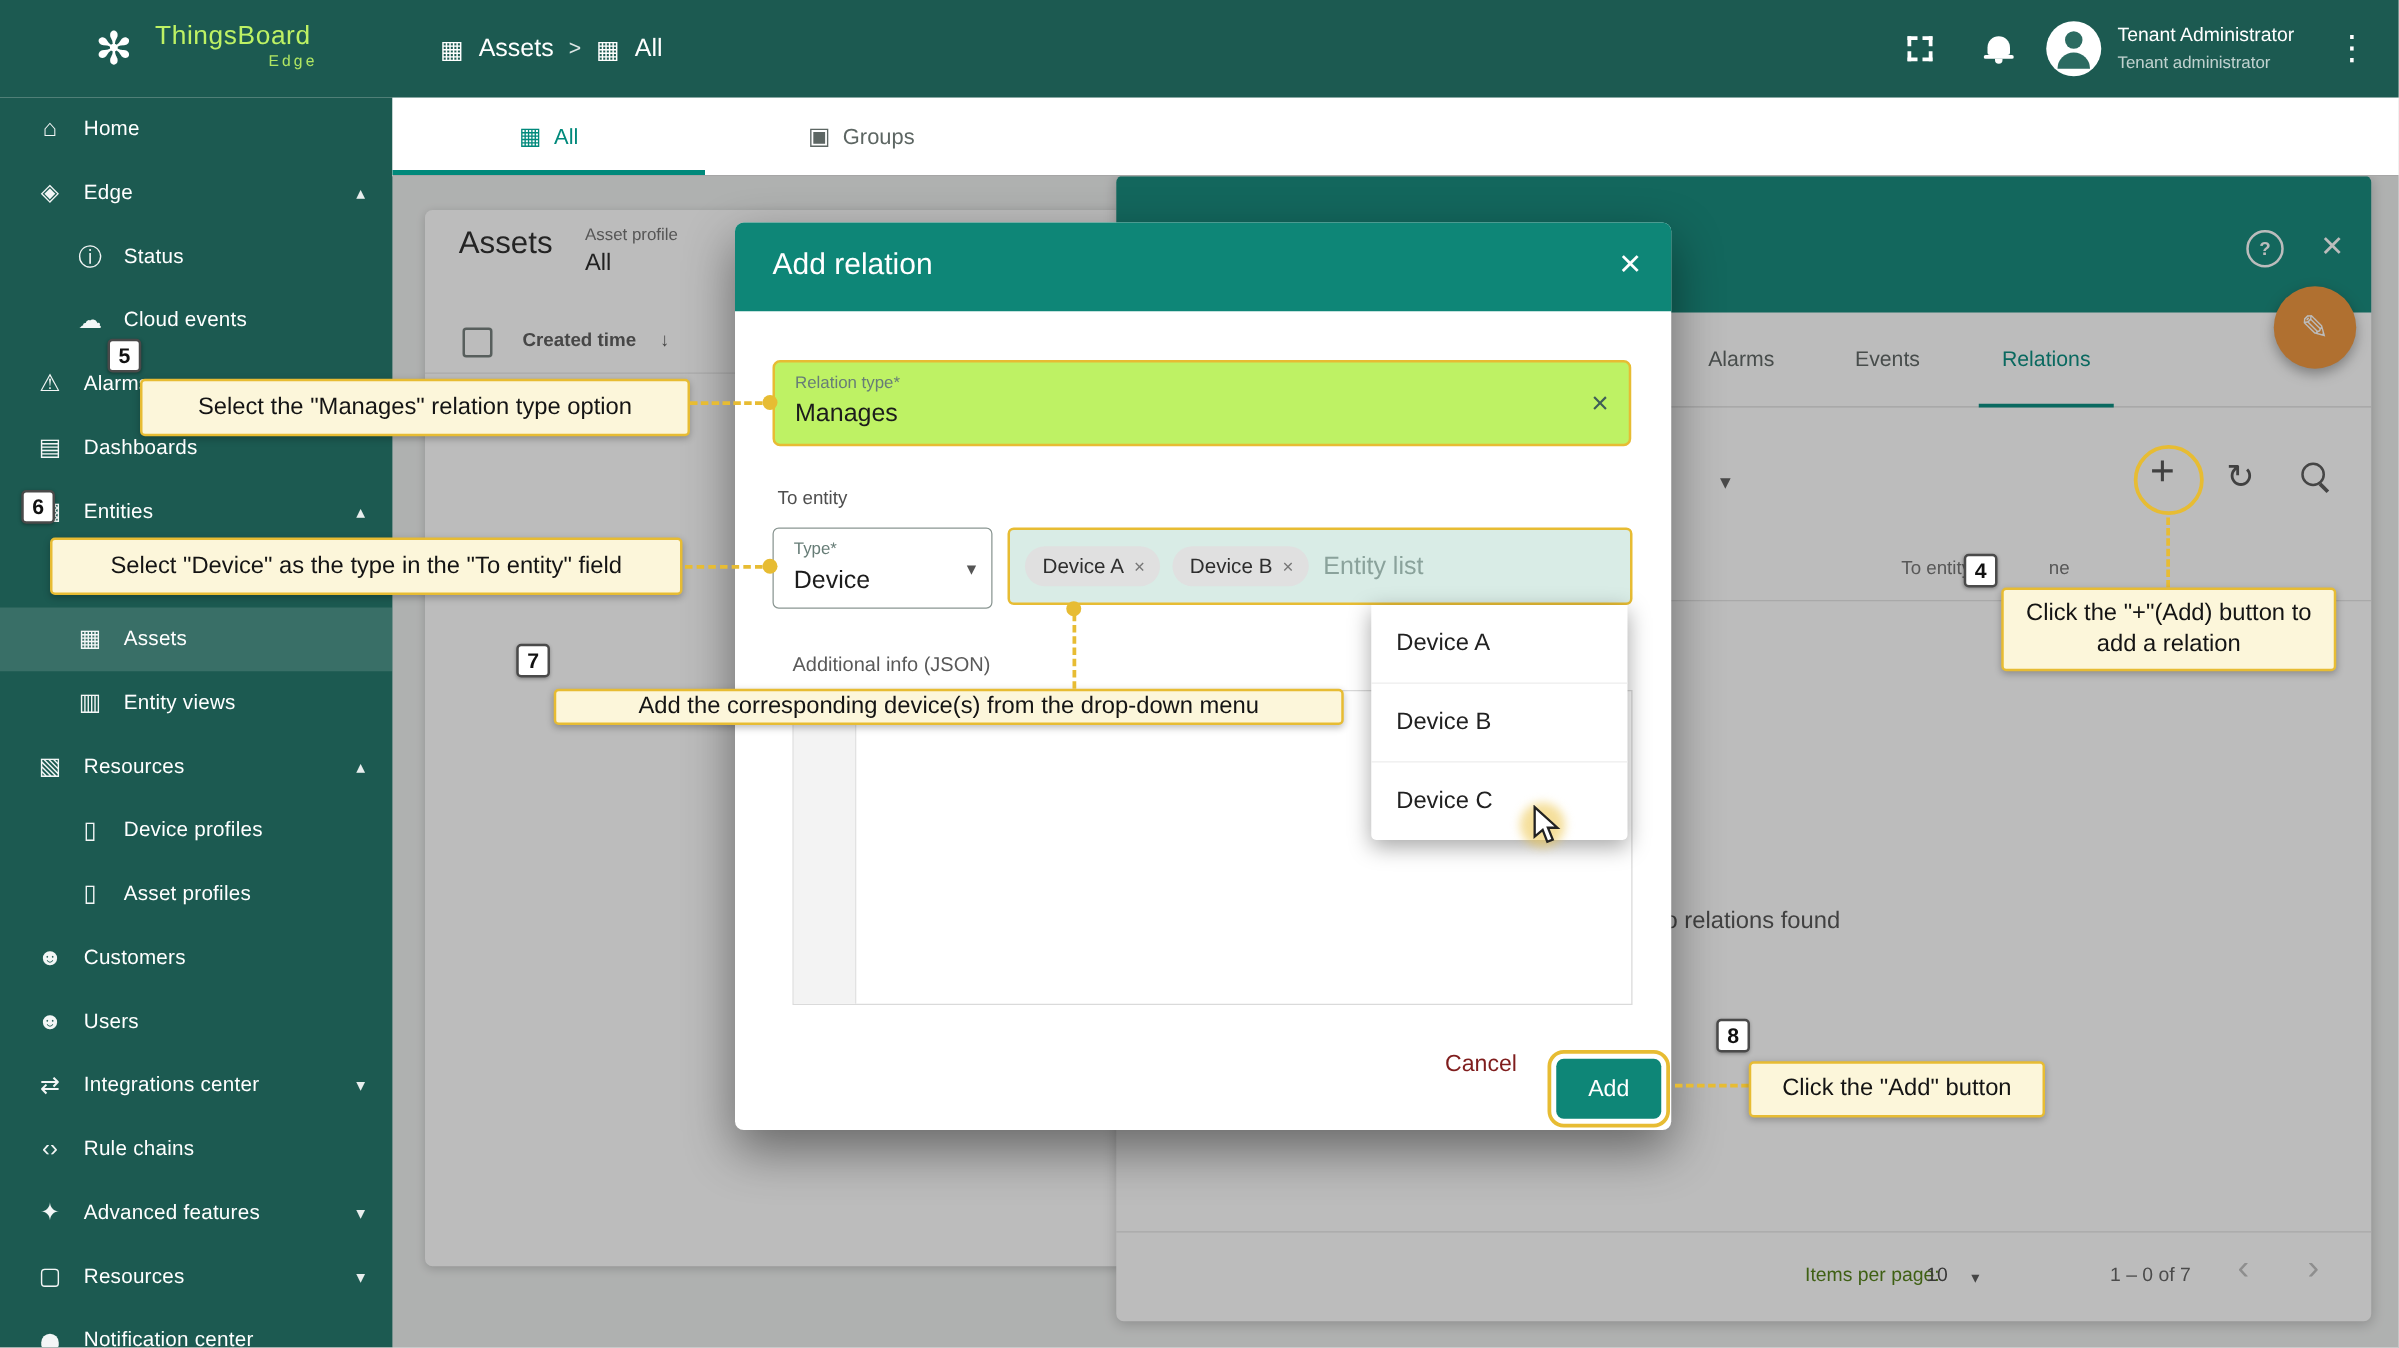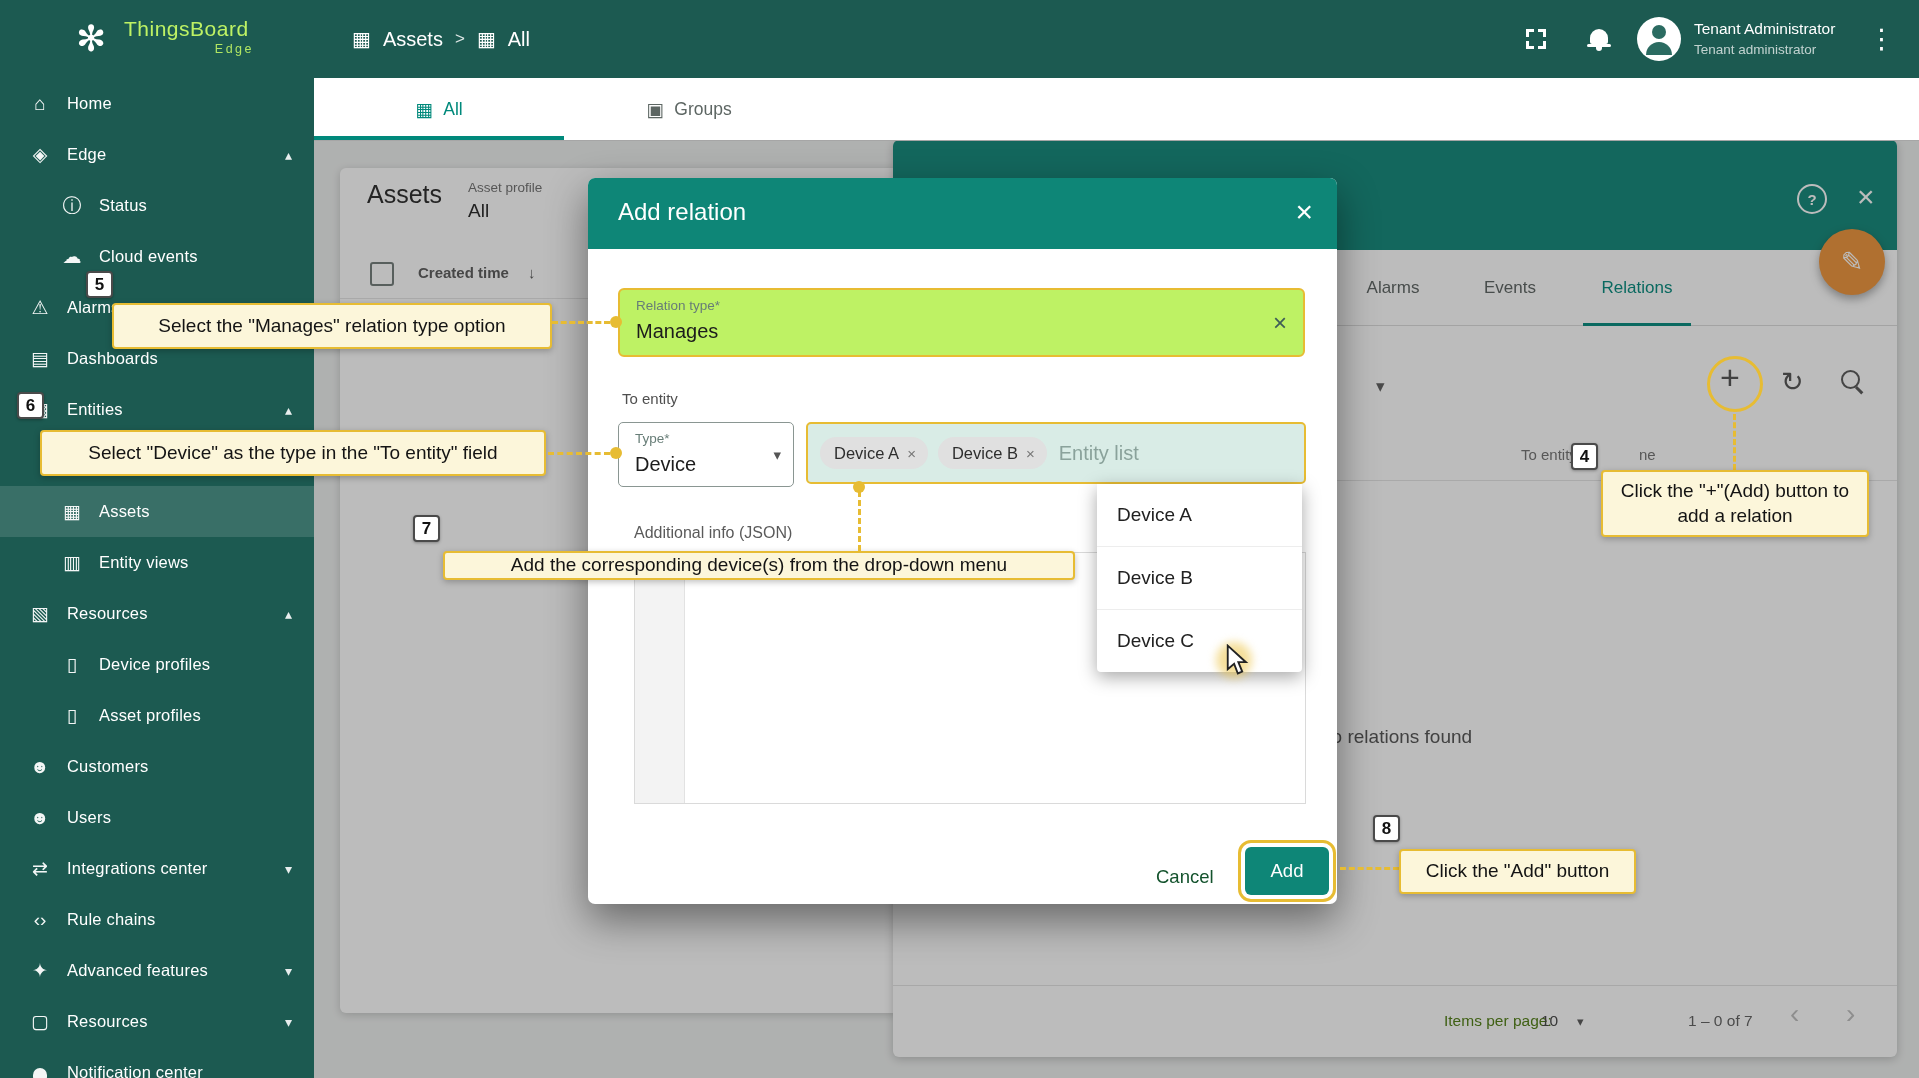--- a/index.html
+++ b/index.html
@@ -111,21 +111,21 @@
   .toe-label{position:absolute;left:34px;top:212px;font-size:15px;color:#4f4f4f}
   .type-field{position:absolute;left:30px;top:244px;width:176px;height:65px;border:1.5px solid #8a9692;border-radius:5px;background:#fff;box-sizing:border-box;cursor:pointer}
   .entity-field{position:absolute;left:218px;top:244px;width:500px;height:62px;border:2px solid #e7bc33;border-radius:5px;background:#d9ece6;box-sizing:border-box;display:flex;align-items:center;padding-left:12px;gap:10px;cursor:text}
   .chip{height:32px;background:#e0e0e0;border-radius:16px;display:flex;align-items:center;padding:0 12px 0 14px;gap:8px;font-size:16.5px;color:#2e2e2e;cursor:pointer}
   .chip-x{font-size:15px;color:#777;cursor:pointer}
   .ent-input{border:none;background:transparent;outline:none;font-size:20px;color:#1c1c1c;width:120px;font-family:inherit}
   .ent-input::placeholder{color:#8aa29b;opacity:1}
   .ai-label{position:absolute;left:46px;top:346px;font-size:16px;color:#5a5a5a}
   .json-editor{position:absolute;left:46px;top:374px;width:672px;height:252px;border:1px solid #dadada;background:#fff;box-sizing:border-box;cursor:text}
   .gutter{position:absolute;left:0;top:0;bottom:0;width:49px;background:#f3f3f3;border-right:1px solid #e2e2e2}
-  .btn-text{position:absolute;left:552px;top:678px;background:none;border:none;color:#14532d;font-size:18.5px;font-weight:500;cursor:pointer;padding:10px 16px;font-family:inherit}
+  .btn-text{position:absolute;left:552px;top:652px;background:none;border:none;color:#7f1d1d;font-size:18.5px;font-weight:500;cursor:pointer;padding:10px 16px;font-family:inherit}
   .btn-raised{position:absolute;left:657px;top:669px;width:84px;height:48px;background:#0e8677;color:#fff;border:none;border-radius:6px;font-size:18.5px;font-weight:500;cursor:pointer;outline:3px solid #e7bc33;outline-offset:4px;font-family:inherit}
 
   
   .dd{position:absolute;left:1097px;top:484px;width:205px;background:#fff;box-shadow:0 5px 18px rgba(0,0,0,.35);z-index:26;border-radius:0 0 4px 4px}
   .dd-item{height:62px;display:flex;align-items:center;padding-left:20px;font-size:19px;color:#212121;cursor:pointer}
   .dd-item + .dd-item{border-top:1px solid #ededed}
 
   
   .badge{position:absolute;width:27px;height:27px;background:#fff;border:2px solid #4a4a4a;border-radius:4px;display:flex;align-items:center;justify-content:center;font-size:17px;font-weight:bold;color:#111;z-index:42;box-shadow:0 1px 3px rgba(0,0,0,.3);box-sizing:border-box}
   .callout{position:absolute;background:#fcf6da;border:2px solid #e7bc33;border-radius:4px;display:flex;align-items:center;justify-content:center;text-align:center;font-size:19px;color:#141414;padding:7px 12px;z-index:40;box-shadow:0 2px 6px rgba(0,0,0,.25);box-sizing:border-box;line-height:1.3}

